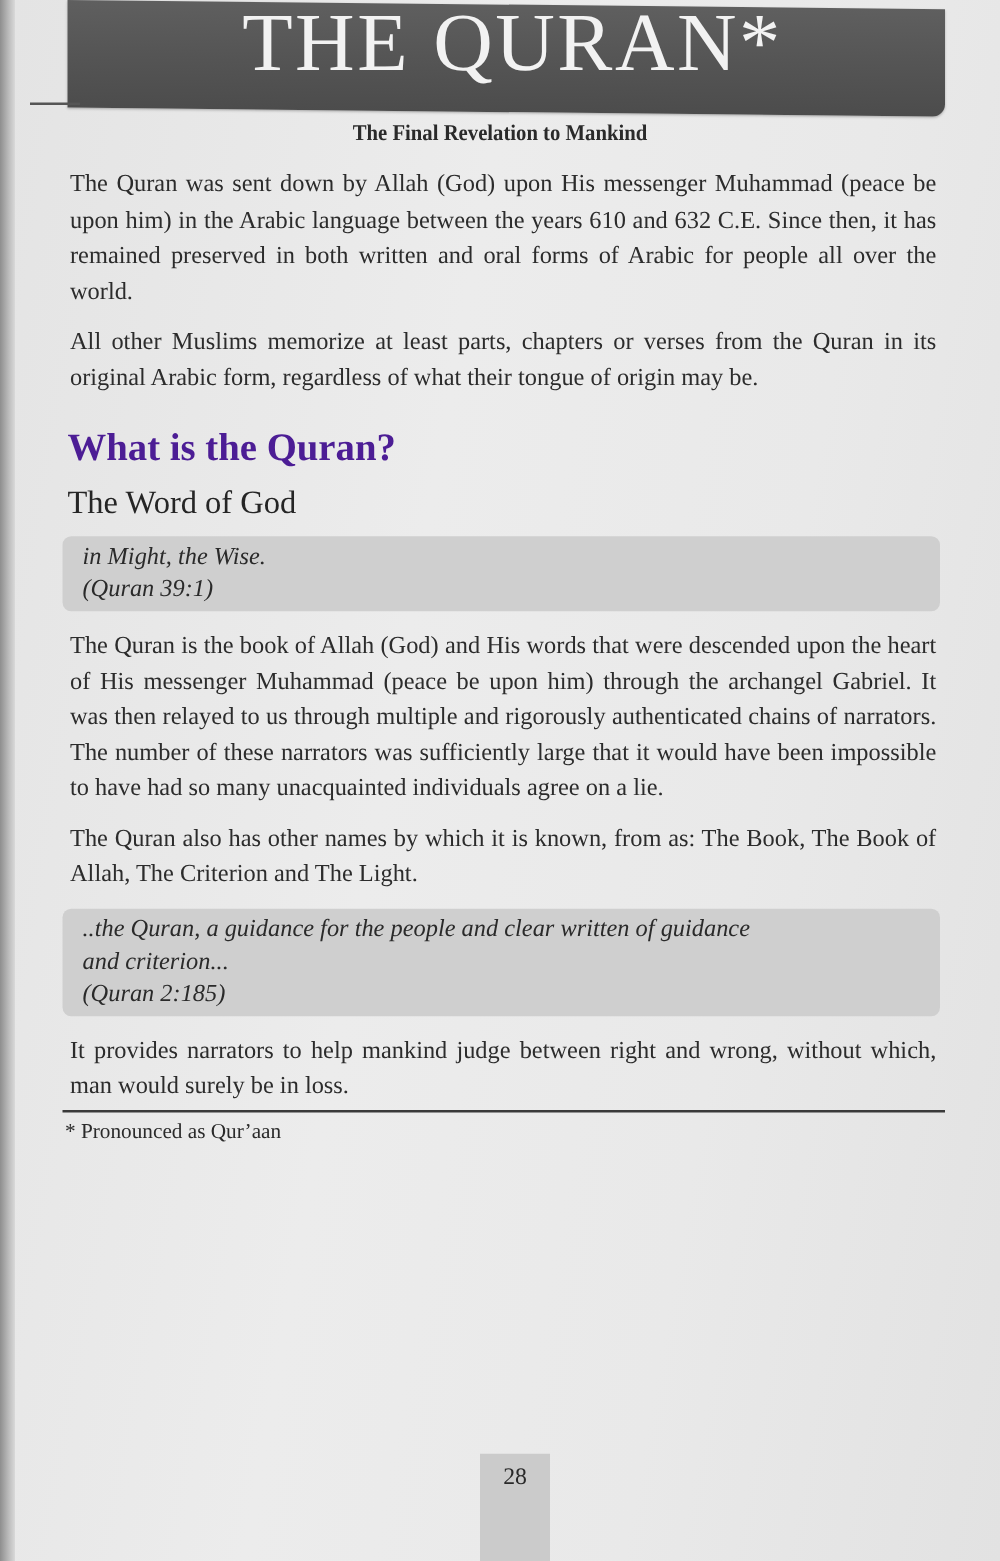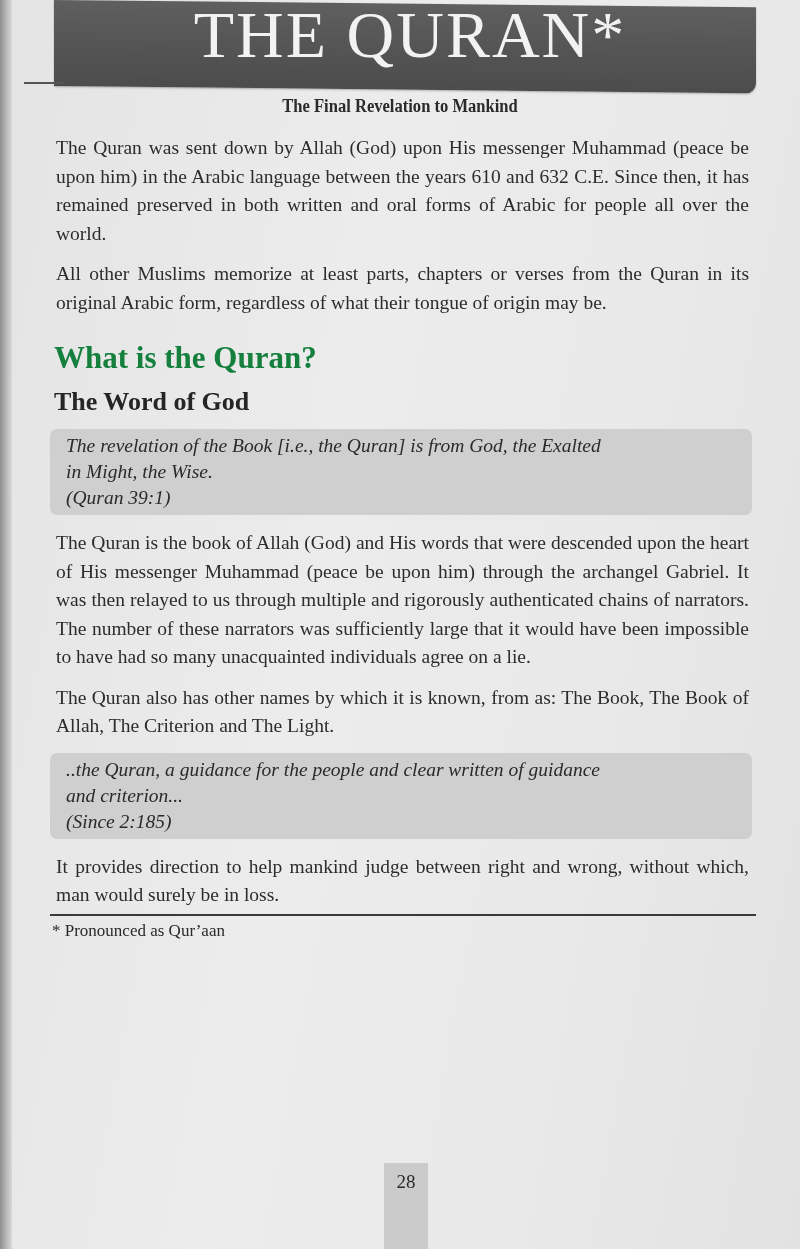--- a/index.html
+++ b/index.html
@@ -78,27 +78,27 @@
       font-size: 19.5px;
       line-height: 28.5px;
       text-align: justify;
       color: #2c2c2c;
     }
     h2.h-main {
       margin: 22px 0 8px -2px;
       font-size: 31px;
       line-height: 38px;
       font-weight: bold;
-      color: #15803d;
+      color: #4c1d95;
     }
     h3.h-sub {
       margin: 0 0 10px -2px;
       font-size: 26px;
       line-height: 34px;
-      font-weight: bold;
+      font-weight: normal;
       color: #252525;
     }
     .quote-box {
       margin: 6px 0 14px -6px;
       padding: 4px 10px 4px 16px;
       background: #cfcfcf;
       border-radius: 7px;
       font-style: italic;
       font-size: 19.5px;
       line-height: 26px;
@@ -117,21 +117,21 @@
     }
     .footnote {
       font-size: 17px;
       line-height: 22px;
       color: #2a2a2a;
       margin-left: -4px;
     }
     .page-number-tab {
       position: absolute;
       left: 384px; top: 1163px;
-      width: 44px; height: 86px;
+      width: 56px; height: 86px;
       background: #cbcbcb;
     }
     .page-number {
       display: block;
       text-align: center;
       font-size: 19px;
       margin-top: 8px;
       color: #2a2a2a;
     }
   </style>
@@ -149,39 +149,38 @@
 <div class="subtitle">The Final Revelation to Mankind</div>
 
 <div class="content">
   <p class="body">The Quran was sent down by Allah (God) upon His messenger Muhammad (peace be upon him) in the Arabic language between the years 610 and 632 C.E. Since then, it has remained preserved in both written and oral forms of Arabic for people all over the world.</p>
   <p class="body">All other Muslims memorize at least parts, chapters or verses from the Quran in its original Arabic form, regardless of what their tongue of origin may be.</p>
 
   <h2 class="h-main">What is the Quran?</h2>
   <h3 class="h-sub">The Word of God</h3>
 
   <div class="quote-box">
-    <div>The revelation of the Book [i.e., the Quran] is from God, the Exalted</div>
     <div class="qline2">
       <span>in Might, the Wise.</span>
       <span>(Quran 39:1)</span>
     </div>
   </div>
 
   <p class="body">The Quran is the book of Allah (God) and His words that were descended upon the heart of His messenger Muhammad (peace be upon him) through the archangel Gabriel. It was then relayed to us through multiple and rigorously authenticated chains of narrators. The number of these narrators was sufficiently large that it would have been impossible to have had so many unacquainted individuals agree on a lie.</p>
   <p class="body">The Quran also has other names by which it is known, from as: The Book, The Book of Allah, The Criterion and The Light.</p>
 
 
   <div class="quote-box">
     <div>..the Quran, a guidance for the people and clear written of guidance</div>
     <div class="qline2">
       <span>and criterion...</span>
-      <span>(Since 2:185)</span>
+      <span>(Quran 2:185)</span>
     </div>
   </div>
 
-  <p class="body" style="margin-bottom:0;">It provides direction to help mankind judge between right and wrong, without which, man would surely be in loss.</p>
+  <p class="body" style="margin-bottom:0;">It provides narrators to help mankind judge between right and wrong, without which, man would surely be in loss.</p>
   <div class="footer-rule"></div>
   <div class="footnote">* Pronounced as Qur’aan</div>
 </div>
 
 <div class="page-number-tab">
   <span class="page-number">28</span>
 </div>
 
 </body></html>

